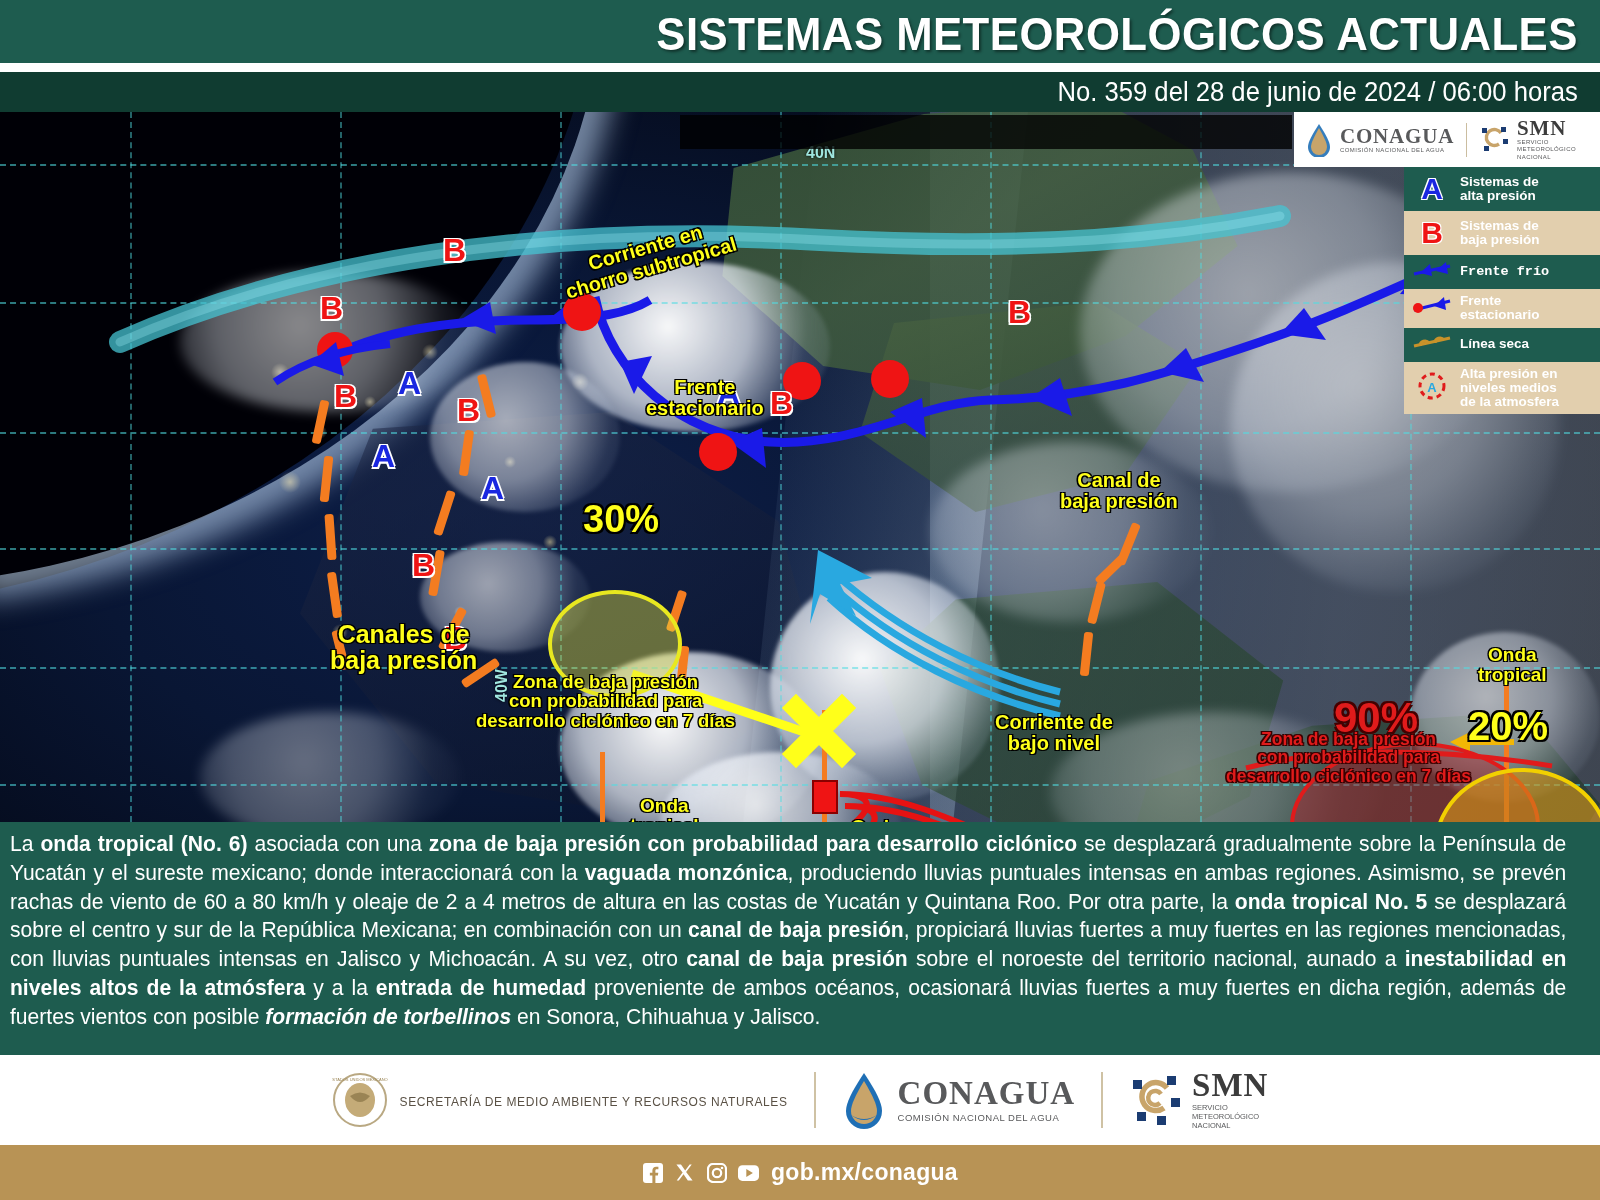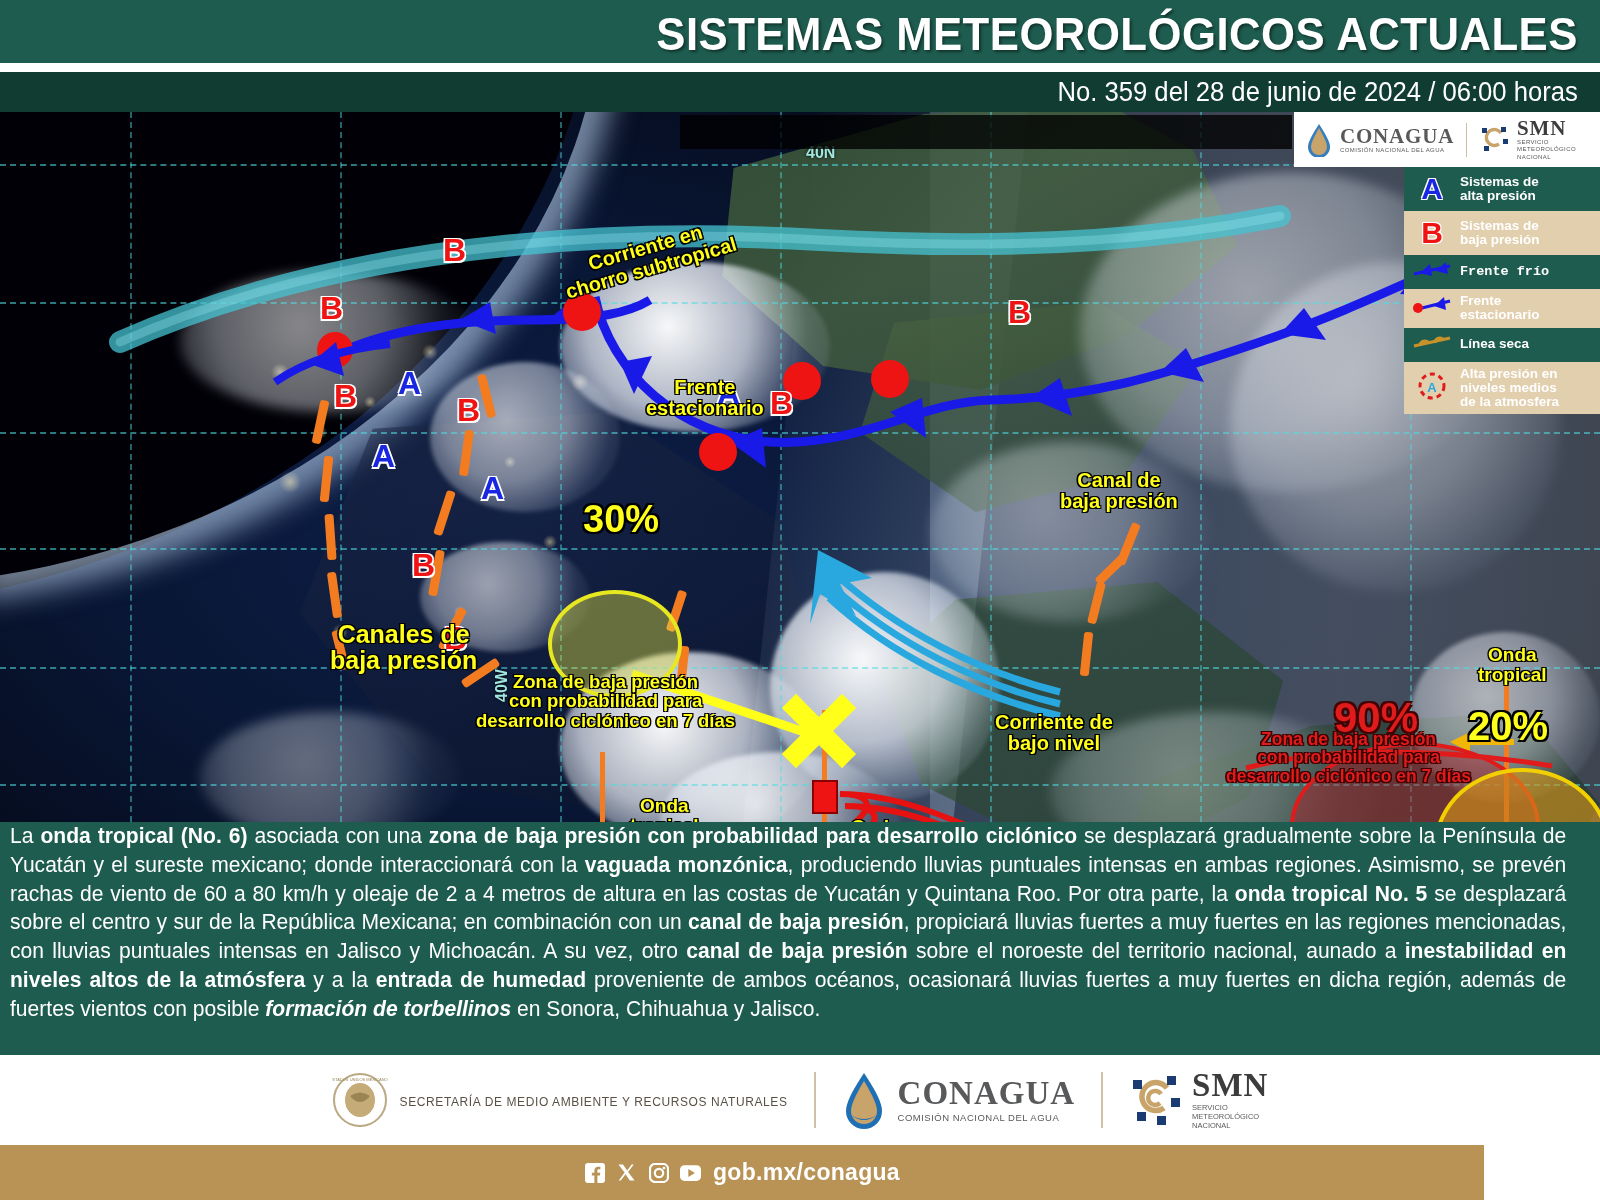--- a/index.html
+++ b/index.html
@@ -177,39 +177,39 @@
     background: rgba(180,30,40,0.45); border: 4px solid #e01b1b;
   }
   .zone20 {
     position: absolute; border-radius: 50%;
     background: rgba(215,150,25,0.62); border: 4px solid #f2d000;
   }
 
   
   .textblock {
     position: absolute; left: 0; top: 822px; width: 1600px; height: 233px;
-    background: #1e5c4f; padding: 0 10px 0 10px;
+    background: #1e5c4f; padding: 8px 10px 0 10px;
   }
   .para {
     font-size: 21.4px; color: #ffffff; line-height: 1.345;
     text-align: justify; text-justify: inter-word;
     transform: scaleX(0.985); transform-origin: left top;
   }
   .para b { color: #ffffff; font-weight: bold; }
   .hl { color: #ffff1a; font-weight: bold; }
   .para i { font-style: italic; font-weight: bold; }
 
   
   .footer {
     position: absolute; left: 0; top: 1055px; width: 1600px; height: 90px;
     background: #ffffff; display: flex; align-items: center; justify-content: center; gap: 26px;
   }
   .fdiv { width: 2px; height: 56px; background: #cfc2a4; }
   .footbar {
-    position: absolute; left: 0; top: 1145px; width: 1484px; height: 55px;
+    position: absolute; left: 0; top: 1145px; width: 1600px; height: 55px;
     background: #b89355; display: flex; align-items: center; justify-content: center; gap: 12px;
   }
   .social { display: flex; align-items: center; gap: 11px; }
   .soc-ico {
     width: 21px; height: 21px; display: inline-flex; align-items: center; justify-content: center;
     color: #ffffff;
   }
   .gobmx { font-size: 23px; font-weight: bold; color: #ffffff; letter-spacing: .3px; }
 
   

